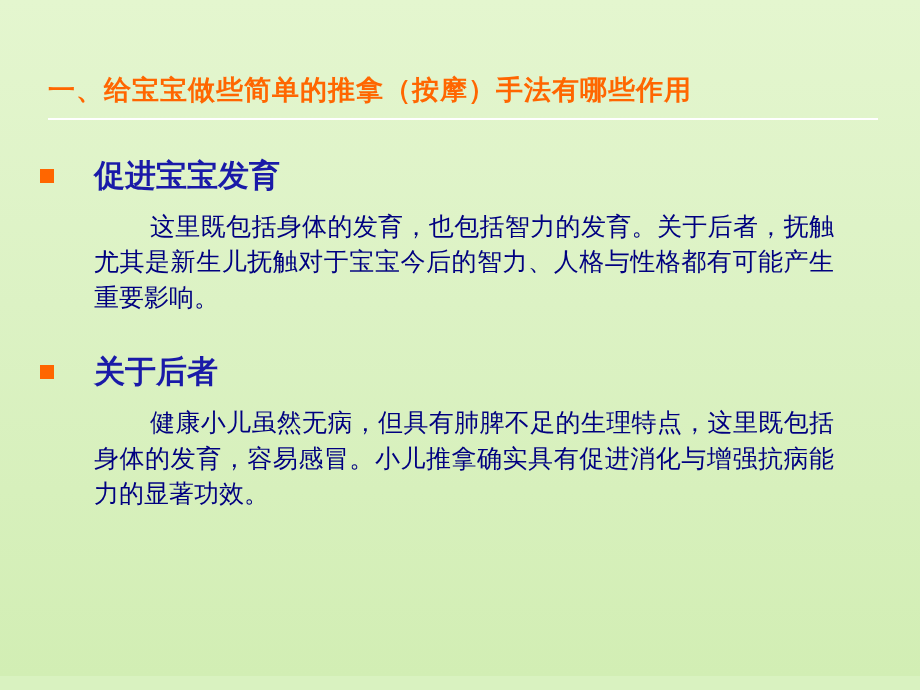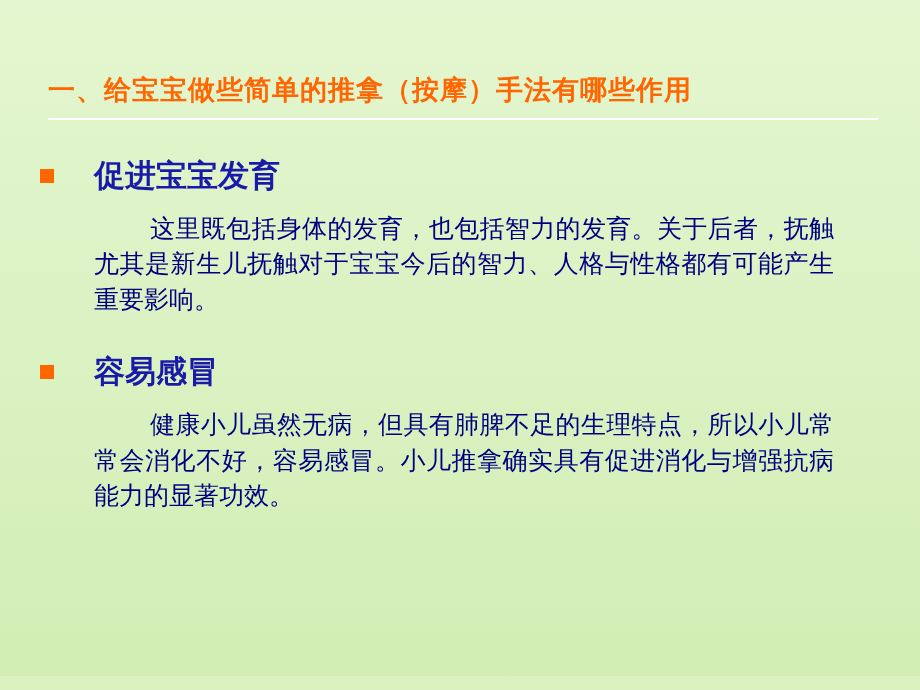--- a/index.html
+++ b/index.html
@@ -63,21 +63,21 @@
     font-family: "DejaVu Sans", "Liberation Sans", sans-serif;
     font-weight: bold;
     font-size: 31px;
     color: #1a1aa8;
     line-height: 1.35;
   }
   .paragraph {
     margin-top: 14px;
     margin-left: 62px;
     width: 740px;
-    font-family: Liberation Serif, serif;
+    font-family: Liberation Mono, monospace;
     font-size: 25px;
     line-height: 1.42;
     color: #000080;
     text-indent: 56px;
     text-align: justify;
   }
   .spacer-1 { height: 34px; }
   .spacer-2 { height: 30px; }
 </style>
 </head>
@@ -95,20 +95,20 @@
     <div class="bullet-row">
       <span class="bullet-marker"></span>
       <span class="bullet-heading">促进宝宝发育</span>
     </div>
     <div class="paragraph">这里既包括身体的发育，也包括智力的发育。关于后者，抚触尤其是新生儿抚触对于宝宝今后的智力、人格与性格都有可能产生重要影响。</div>
 
     <div class="spacer-1"></div>
 
     <div class="bullet-row">
       <span class="bullet-marker"></span>
-      <span class="bullet-heading">容易感冒</span>
+      <span class="bullet-heading">关于后者</span>
     </div>
-    <div class="paragraph">健康小儿虽然无病，但具有肺脾不足的生理特点，所以小儿常常会消化不好，容易感冒。小儿推拿确实具有促进消化与增强抗病能力的显著功效。</div>
+    <div class="paragraph">健康小儿虽然无病，但具有肺脾不足的生理特点，这里既包括身体的发育，容易感冒。小儿推拿确实具有促进消化与增强抗病能力的显著功效。</div>
 
     <div class="spacer-2"></div>
 
   </div>
 </div>
 
 </body></html>

